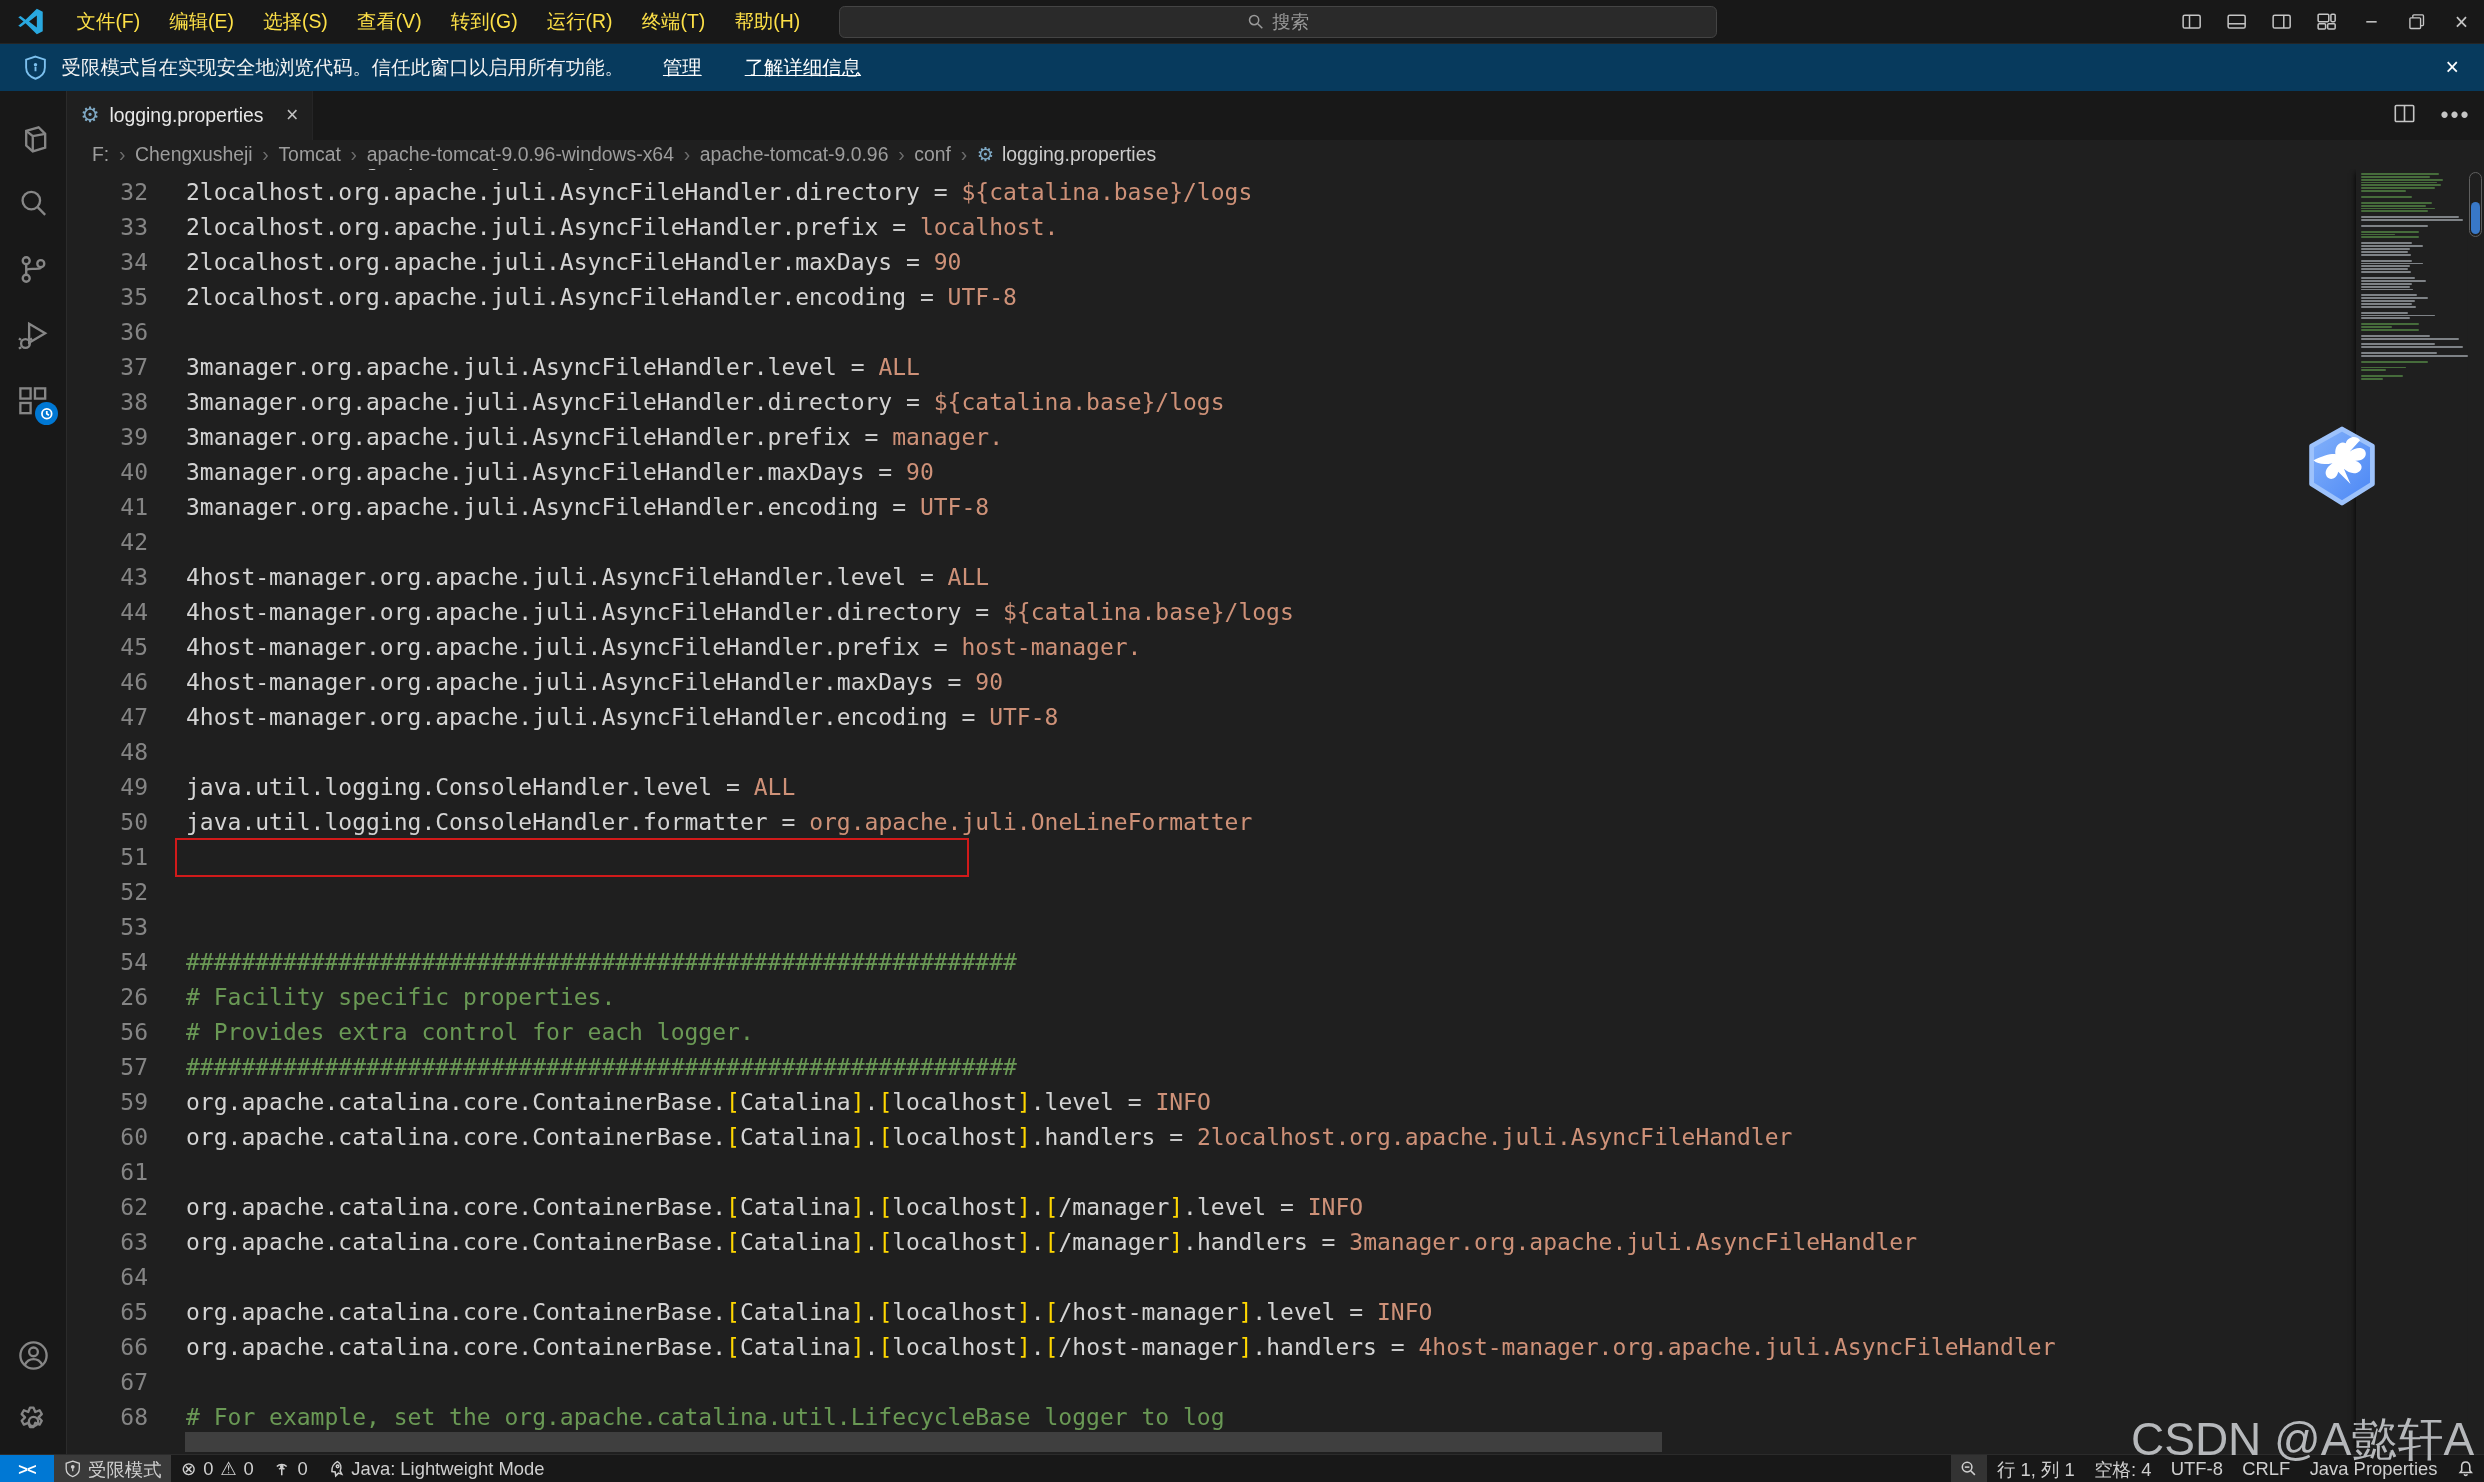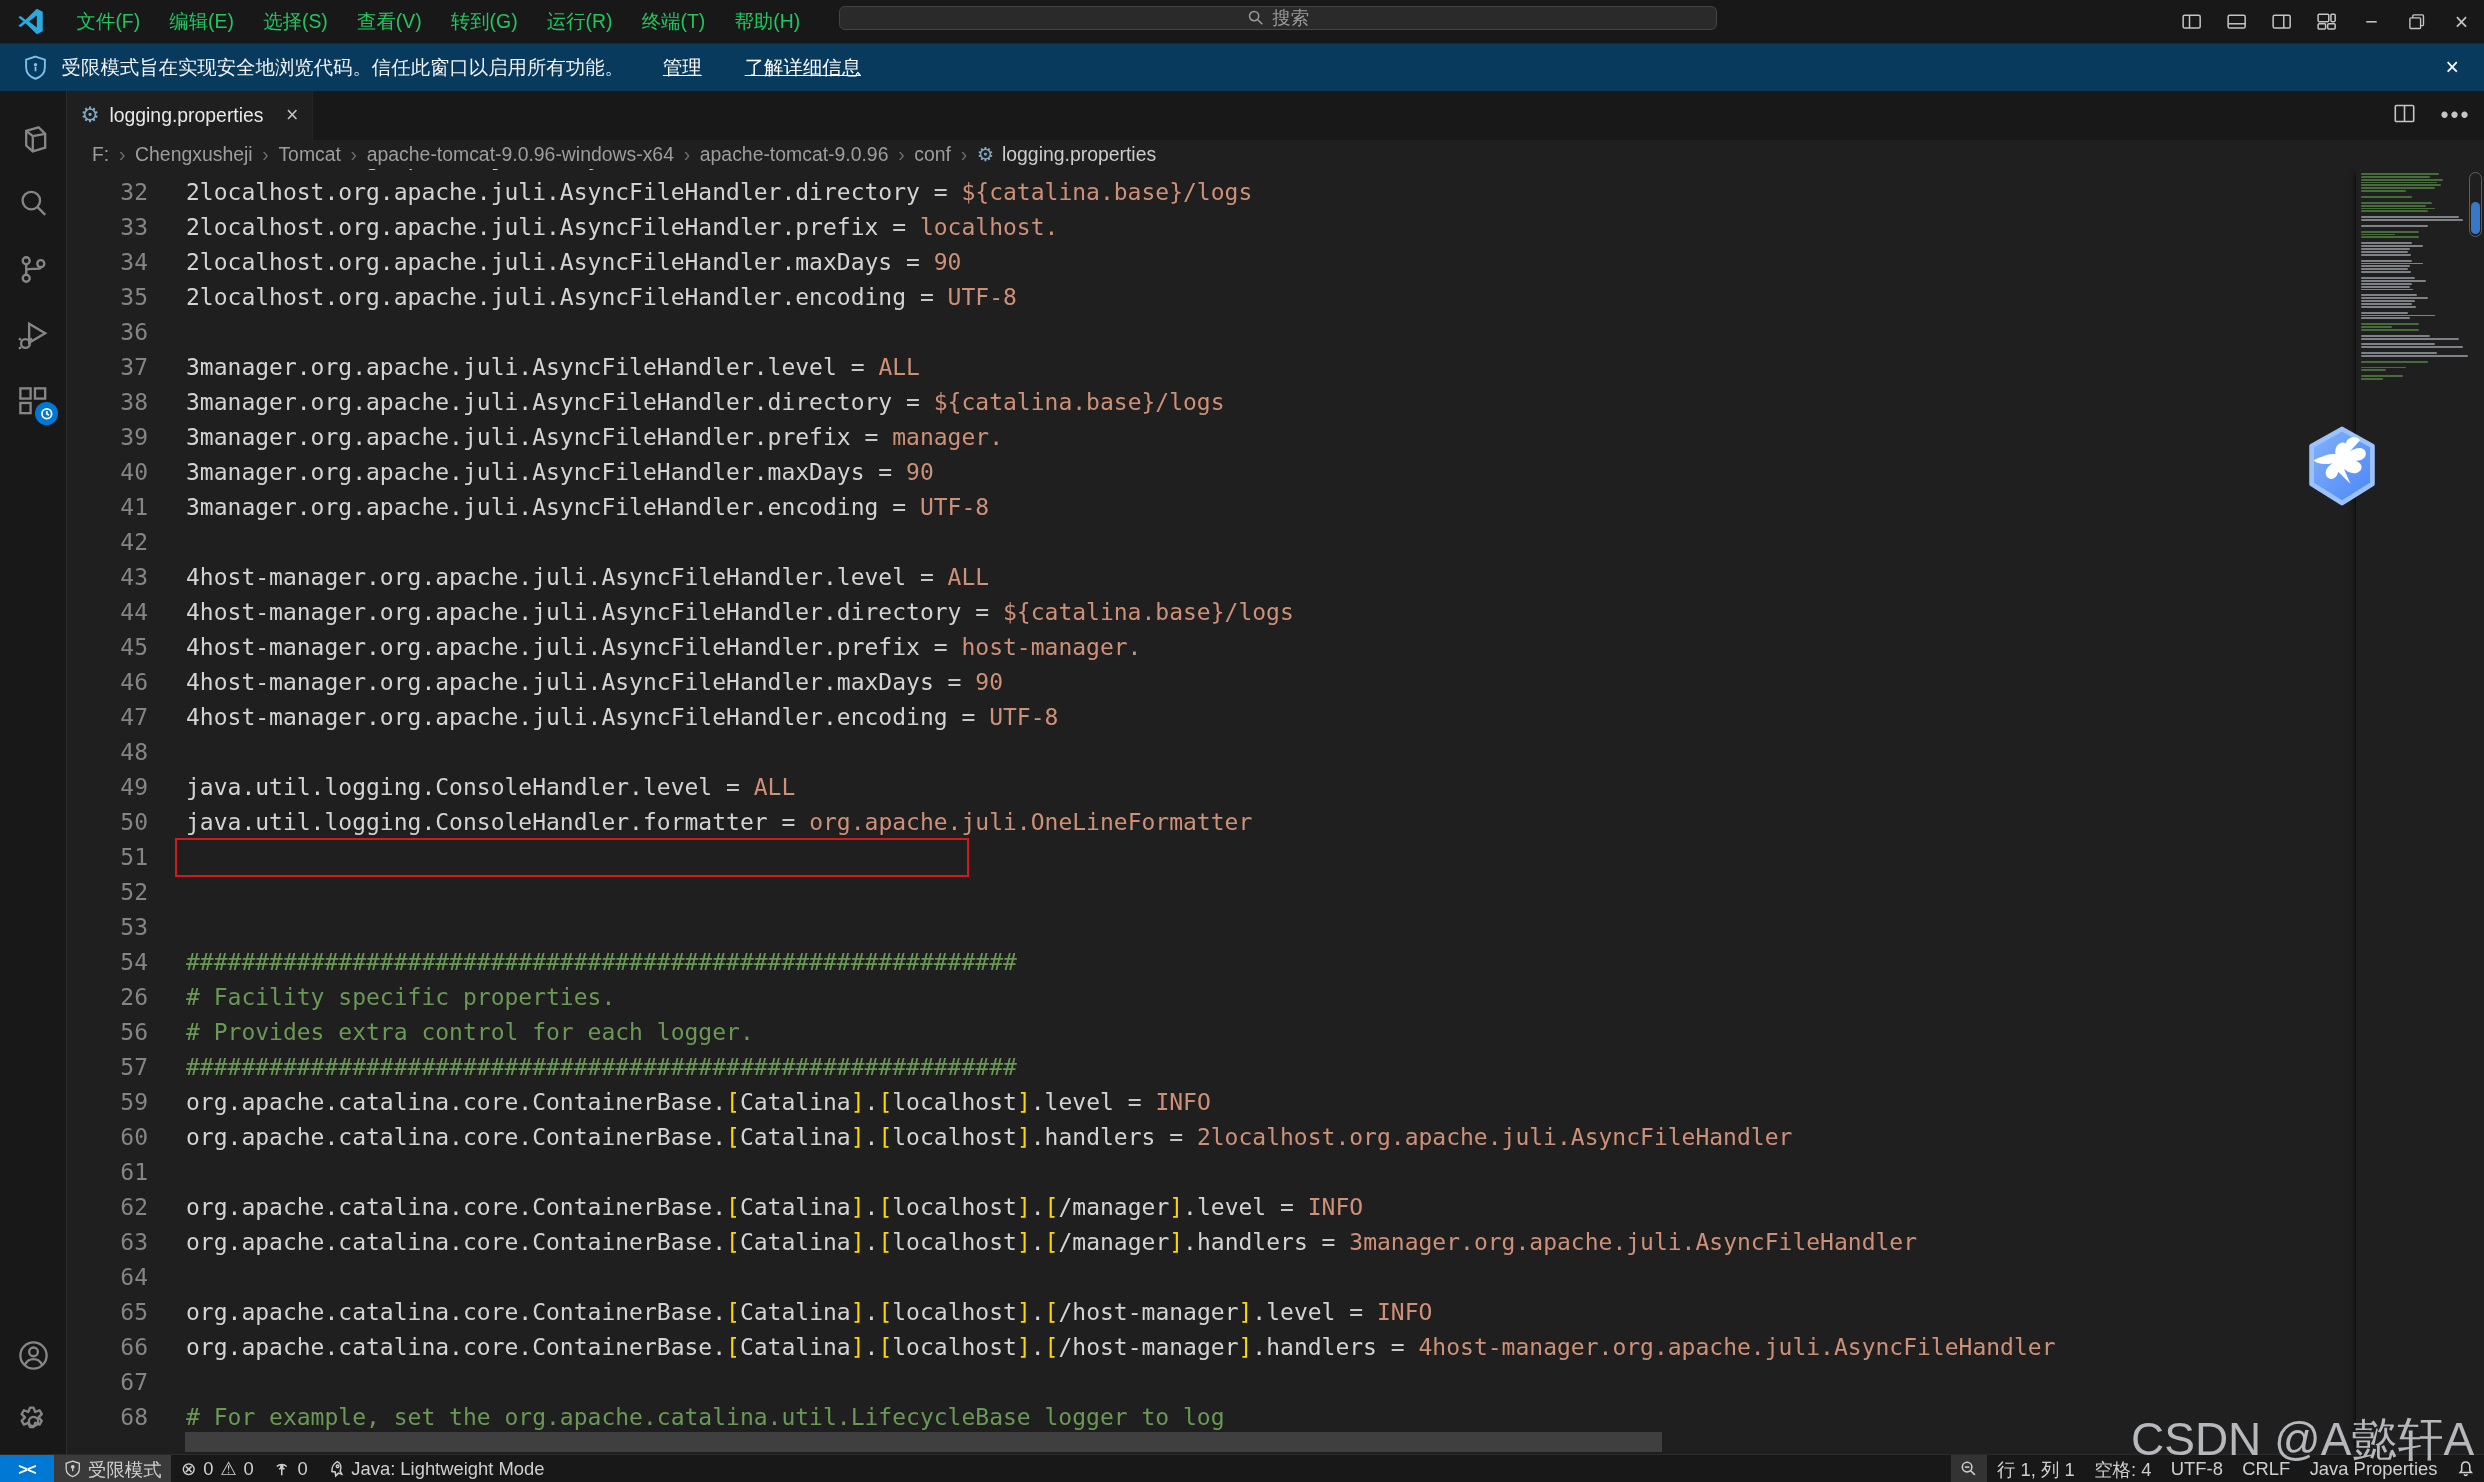--- a/index.html
+++ b/index.html
@@ -5,25 +5,25 @@
   * { margin:0; padding:0; box-sizing:border-box; }
   html,body { width:2484px; height:1483px; overflow:hidden; background:#1f1f1f;
     font-family:"Liberation Sans", sans-serif; }
   .app { position:relative; width:2484px; height:1483px; display:flex; flex-direction:column; }
 
   
   .titlebar { height:44px; background:#181818; display:flex; align-items:center;
     border-bottom:1px solid #252525; position:relative; flex:0 0 44px; }
   .vscode-logo { width:29px; height:29px; margin:0 17.5px 0 15.5px; }
   .menus { display:flex; height:100%; align-items:center; }
-  .menu-item { color:#22c55e; font-size:19.4px; padding:0 14.6px; height:100%;
+  .menu-item { color:#fde047; font-size:19.4px; padding:0 14.6px; height:100%;
     display:flex; align-items:center; cursor:default; }
   .nav-arrows { display:flex; align-items:center; margin-left:25px; gap:25px;
     color:#b8b8b8; font-size:23px; }
-  .searchbox { position:absolute; left:839px; top:5.8px; width:878px; height:24px;
+  .searchbox { position:absolute; left:839px; top:5.8px; width:878px; height:32px;
     background:#2a2a2a; border:1px solid #444; border-radius:5.8px; display:flex;
     align-items:center; justify-content:center; gap:7.8px; color:#9a9a9a; font-size:18.4px; }
   .win-actions { position:absolute; right:0; top:0; height:44px; display:flex; align-items:center; }
   .wa-icon { width:45px; height:44px; display:flex; align-items:center; justify-content:center;
     color:#c5c5c5; }
   .wa-icon svg { stroke:#c5c5c5; fill:none; stroke-width:1.4; }
   .wa-min { font-size:21.3px; }
   .wa-close { font-size:23px; }
 
   

